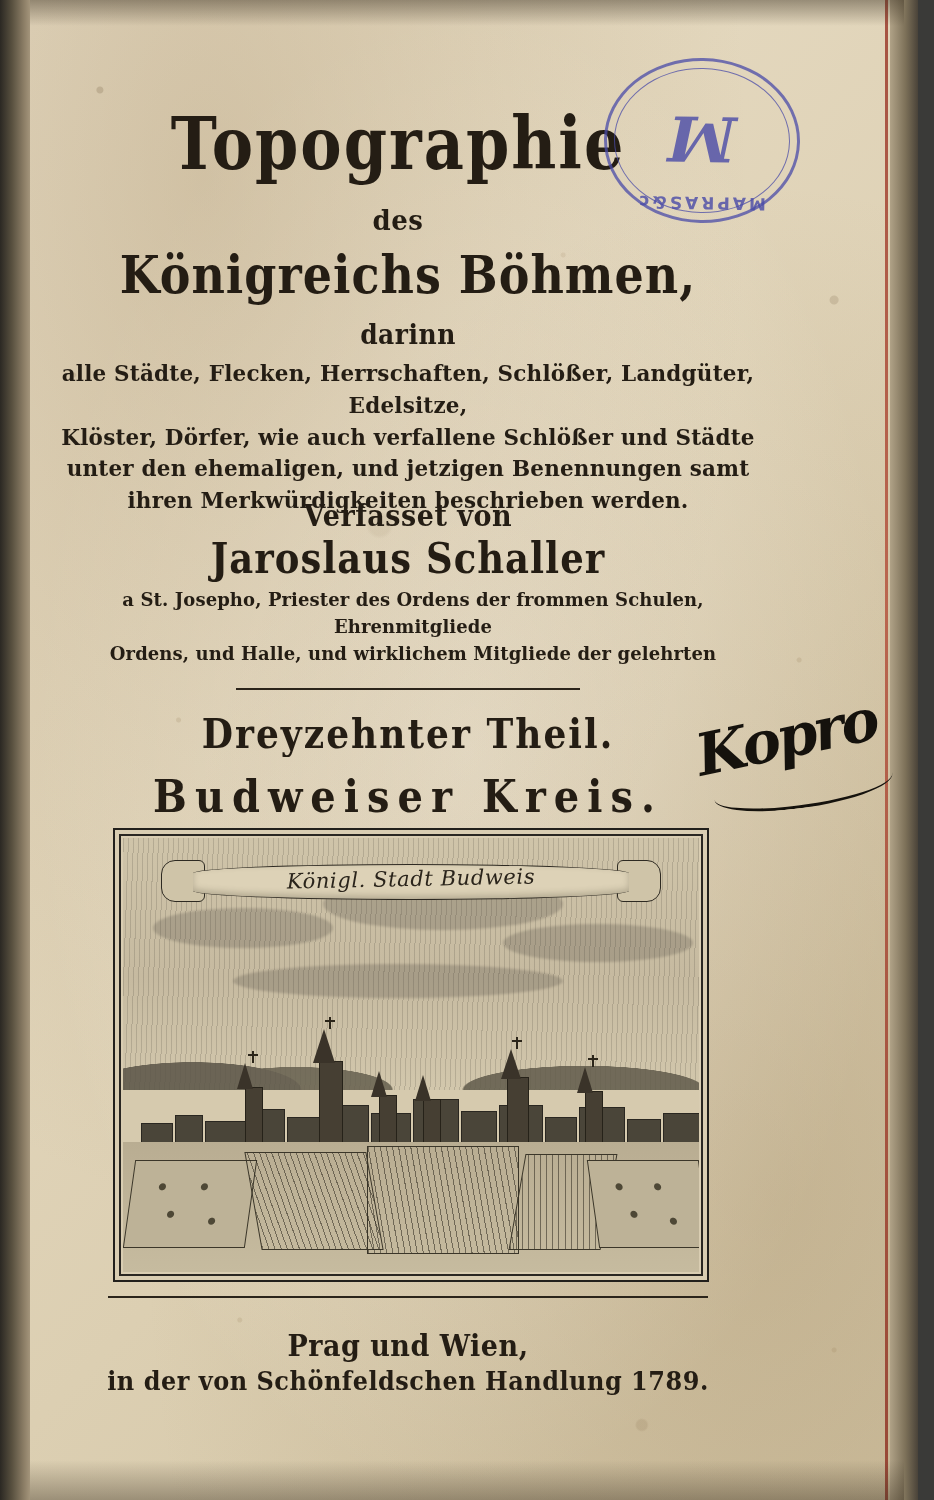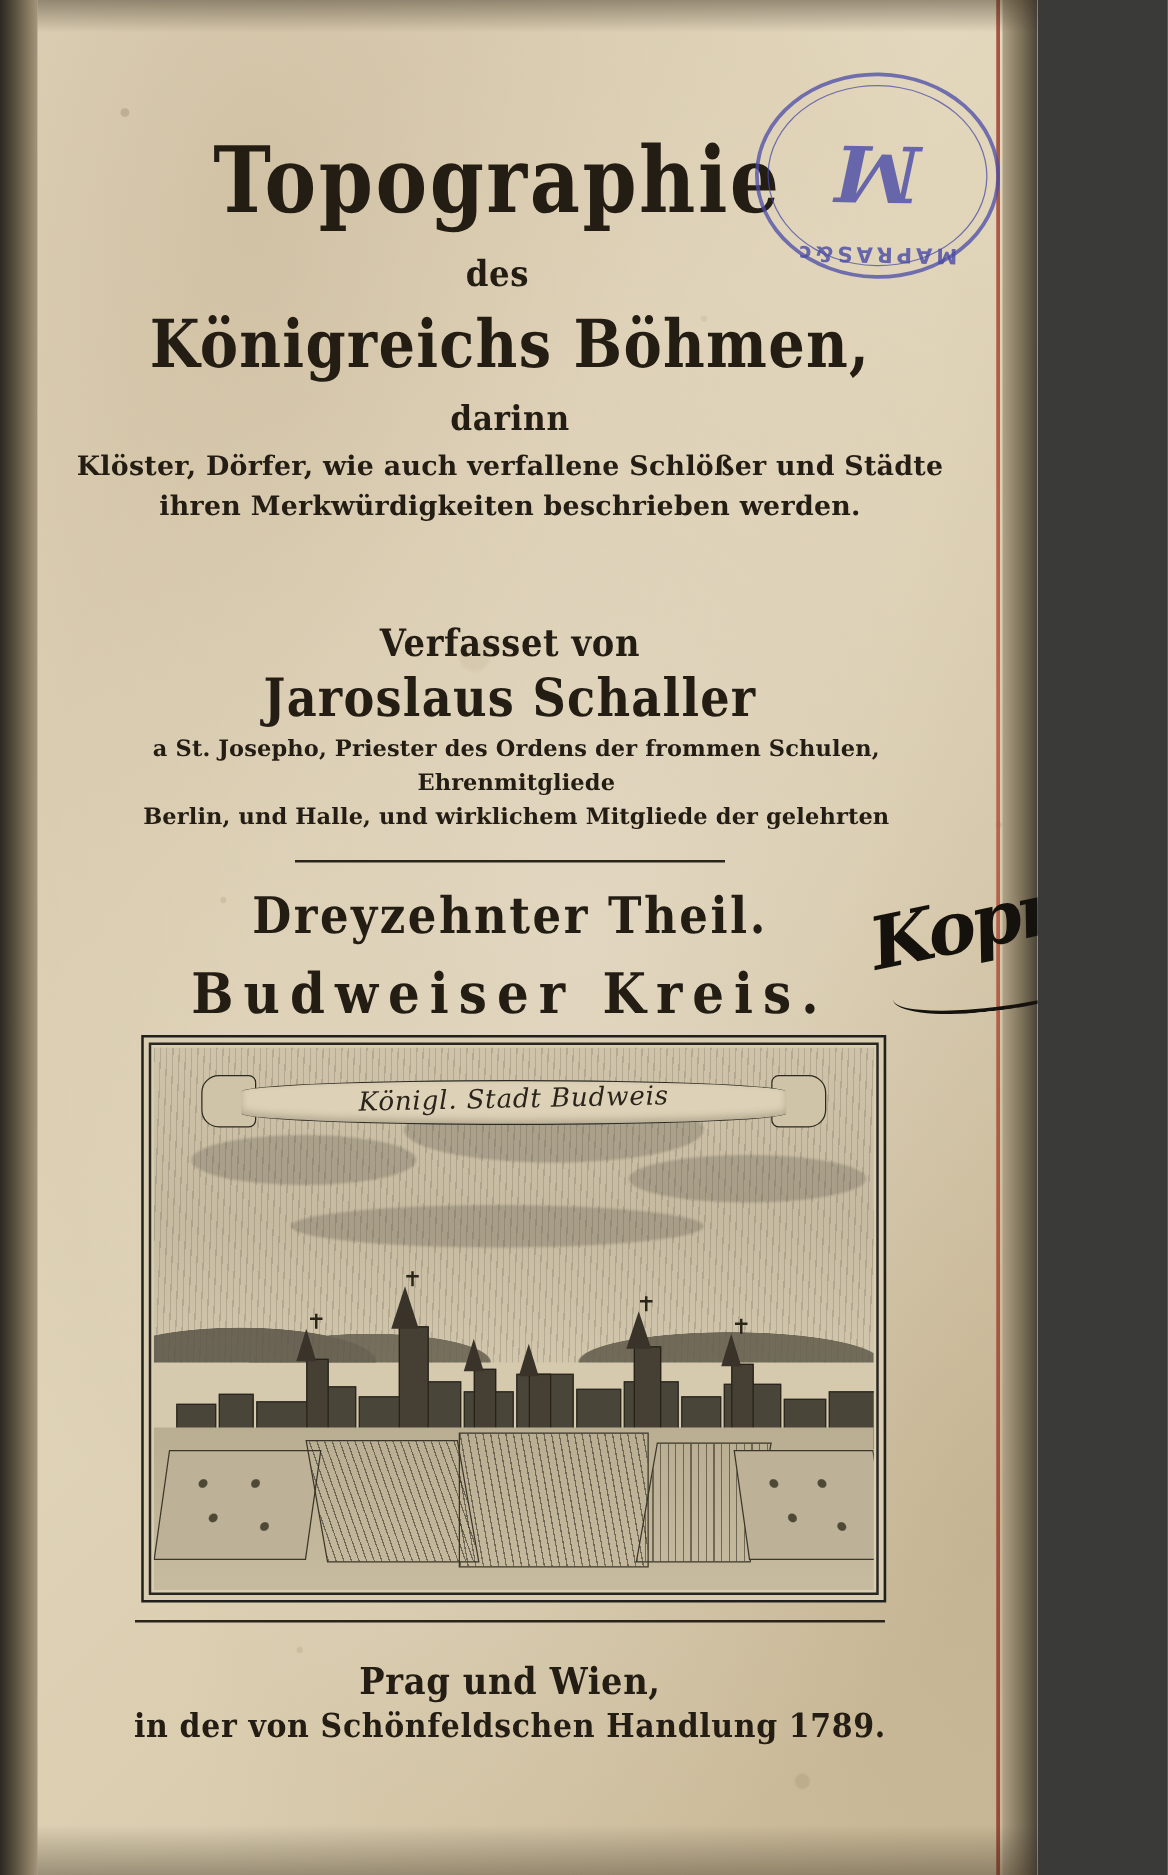--- a/index.html
+++ b/index.html
@@ -2,21 +2,21 @@
 <html><head>
 <meta charset="utf-8">
 <style>
   html, body {
     margin: 0;
     padding: 0;
     background: #3a3a38;
   }
   #page {
     position: relative;
-    width: 830px;
+    width: 918px;
     height: 1500px;
     overflow: hidden;
     background: #f9a8d4;
     font-family: "DejaVu Serif", serif;
   }
 
   
   .page-edge-dark {
     position: absolute;
     left: 0; top: 0;
@@ -363,30 +363,32 @@
   <div class="bottom-shadow"></div>
 
   <div class="content">
 
     <div class="t-main fraktur">Topographie</div>
     <div class="t-des fraktur">des</div>
     <div class="t-sub fraktur">Königreichs Böhmen,</div>
     <div class="t-darinn fraktur">darinn</div>
 
     <div class="blurb fraktur">
+      <div>alle Städte, Flecken, Herrschaften, Schlößer, Landgüter, Edelsitze,</div>
       <div>Klöster, Dörfer, wie auch verfallene Schlößer und Städte</div>
+      <div>unter den ehemaligen, und jetzigen Benennungen samt</div>
       <div>ihren Merkwürdigkeiten beschrieben werden.</div>
     </div>
 
     <div class="t-verfasset fraktur">Verfasset von</div>
     <div class="t-author fraktur">Jaroslaus Schaller</div>
 
     <div class="credentials fraktur">
       <div>a St. Josepho, Priester des Ordens der frommen Schulen, Ehrenmitgliede</div>
-      <div>Berlin, und Halle, und wirklichem Mitgliede der gelehrten</div>
+      <div>Ordens, und Halle, und wirklichem Mitgliede der gelehrten</div>
     </div>
 
     <div class="rule"></div>
     <div class="t-part fraktur">Dreyzehnter Theil.</div>
     <div class="t-region fraktur">Budweiser Kreis.</div>
 
     <div class="plate">
       <div class="plate-inner">
         <div class="sky"></div>
         <div class="hatch-sky"></div>

